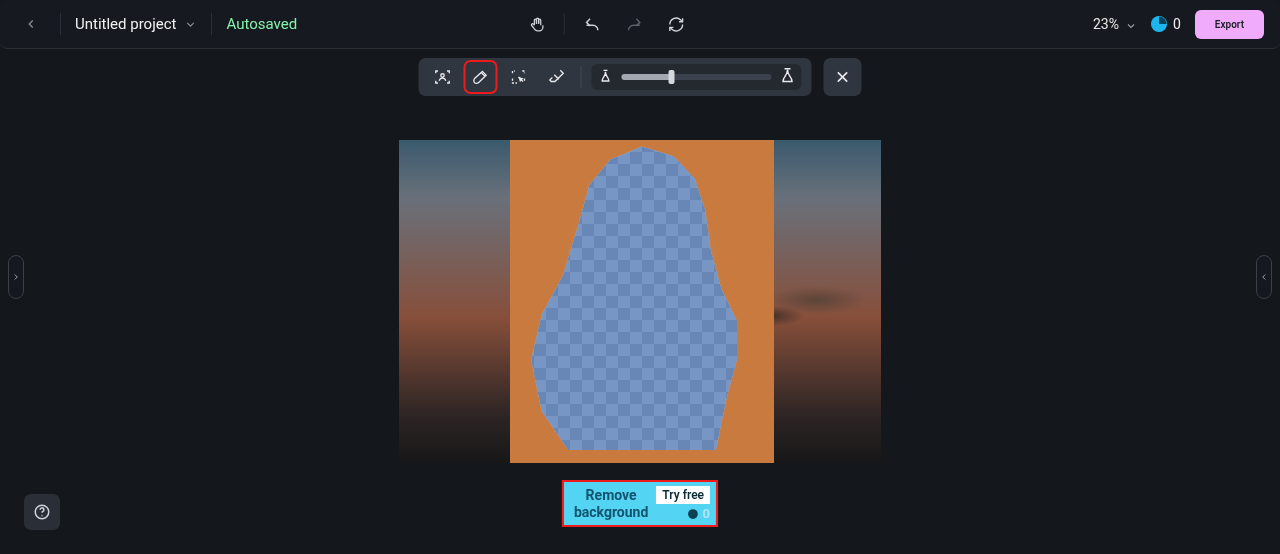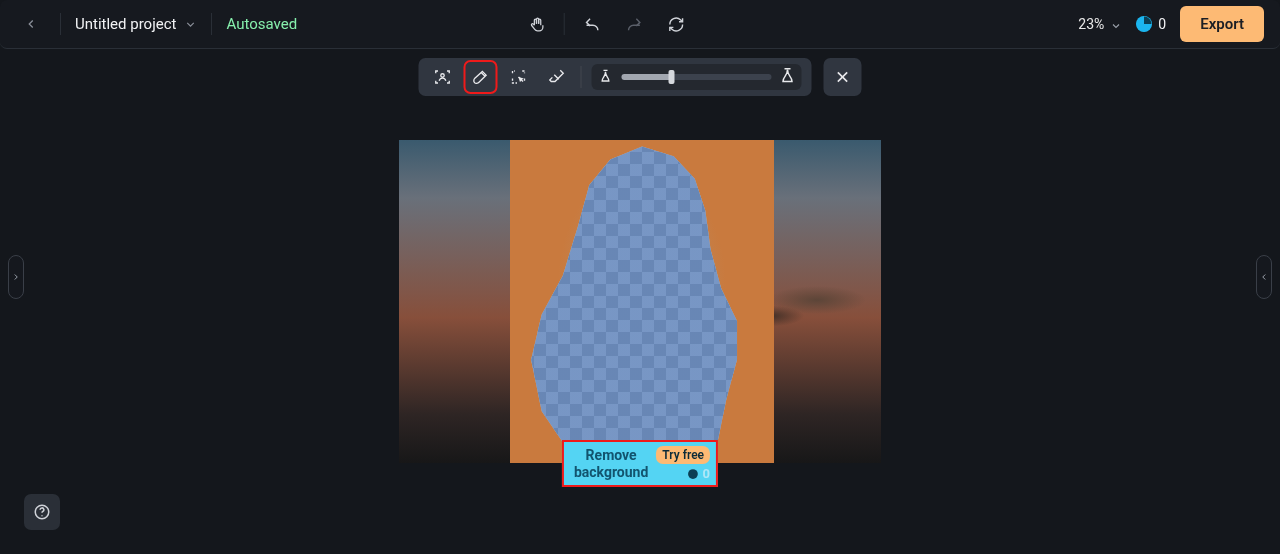--- a/index.html
+++ b/index.html
@@ -13,21 +13,21 @@
 .proj { display:flex; align-items:center; gap:8px; font-size:15px; color:#f1f2f4; cursor:pointer; }
 .proj .chev { color:#8a8f99; }
 .autosaved { color:#86efac; font-size:15px; margin-left:0px; }
 .tb-center { position:absolute; left:50%; transform:translateX(-70%); display:flex; align-items:center; gap:12px; }
 .tb-icon { width:30px; height:30px; display:flex; align-items:center; justify-content:center; color:#cfd2d8; cursor:pointer; }
 .tb-icon.dim { color:#5a5f69; }
 .tb-right { margin-left:auto; display:flex; align-items:center; gap:14px; }
 .zoom { display:flex; align-items:flex-end; gap:6px; font-size:14px; color:#e8e8e8; cursor:pointer; }
 .credits { display:flex; align-items:center; gap:6px; font-size:14px; color:#f1f2f4; }
 .credits .dot { width:16px; height:16px; border-radius:50%; background:conic-gradient(#1bb5ef 0 100%); display:flex; align-items:center; justify-content:center; }
-.export-btn { background:#fdba74; color:#1b1e24; font-weight:600; font-size:15px; padding:9px 20px; border-radius:6px; cursor:pointer; }
+.export-btn { background:#f0abfc; color:#1b1e24; font-weight:600; font-size:10px; padding:9px 20px; border-radius:6px; cursor:pointer; }
 
 
 .toolstrip { position:absolute; top:58px; left:50%; transform:translateX(-50%); display:flex; align-items:center; gap:12px; }
 .toolgroup { display:flex; align-items:center; gap:10px; background:#303640; border-radius:7px; padding:5px 10px; height:38px; }
 .tool { width:28px; height:28px; display:flex; align-items:center; justify-content:center; color:#e8e9ec; cursor:pointer; border-radius:4px; }
 .tool.selected-red { outline:2px solid #ef1a1a; outline-offset:1px; }
 .slider-wrap { display:flex; align-items:center; gap:8px; background:#24282f; border-radius:6px; padding:2px 6px; height:26px; }
 .slider-wrap .sl-icon { color:#e8e9ec; width:16px; height:16px; display:flex; align-items:center; justify-content:center; }
 .slider { width:150px; height:6px; background:#3c424d; border-radius:3px; position:relative; }
 .slider .fill { position:absolute; left:0; top:0; height:100%; width:33%; background:#a2a7b0; border-radius:3px; }
@@ -36,23 +36,23 @@
 
 
 .canvas-zone { position:absolute; top:140px; left:50%; transform:translateX(-50%); width:482px; height:323px; overflow:hidden; }
 .sky { position:absolute; inset:0; background:linear-gradient(to bottom,#3a5a6e 0%,#69707a 18%,#874f3b 55%,#2e2524 85%,#171718 100%); }
 .clouds1 { position:absolute; right:0; top:120px; width:160px; height:80px; background:radial-gradient(ellipse 70px 20px at 60% 50%,#5c4538 0%,transparent 70%), radial-gradient(ellipse 50px 15px at 30% 70%,#3e2e26 0%,transparent 70%); }
 .portrait { position:absolute; left:111px; top:0; width:264px; height:323px; background:#c97a3e; }
 .portrait::before { content:""; position:absolute; left:0; right:0; bottom:0; top:0; background:radial-gradient(ellipse 140px 200px at 50% 45%,#b4926e 0%,transparent 60%); }
 .mask-overlay { position:absolute; left:111px; top:0; width:264px; height:323px; clip-path:polygon(50% 2%,62% 5%,70% 12%,74% 22%,76% 34%,80% 46%,86% 56%,86% 68%,82% 80%,78% 96%,22% 96%,12% 84%,8% 68%,12% 54%,20% 42%,26% 26%,30% 14%,38% 6%); background-image:linear-gradient(rgba(71,118,189,0.62),rgba(71,118,189,0.62)),linear-gradient(45deg,#9ea2a8 25%,transparent 25%,transparent 75%,#9ea2a8 75%),linear-gradient(45deg,#9ea2a8 25%,transparent 25%,transparent 75%,#9ea2a8 75%); background-size:100% 100%,24px 24px,24px 24px; background-position:0 0,0 0,12px 12px; background-color:#c7cbd1; }
 
 
-.callout { position:absolute; top:440px; left:50%; transform:translateX(-50%); border:2px solid #ef1a1a; background:#54d4f3; padding:4px 6px 4px 10px; display:flex; align-items:center; gap:8px; }
+.callout { position:absolute; top:480px; left:50%; transform:translateX(-50%); border:2px solid #ef1a1a; background:#54d4f3; padding:4px 6px 4px 10px; display:flex; align-items:center; gap:8px; }
 .callout .txt { color:#12546e; font-weight:700; font-size:14px; text-align:center; line-height:1.15; }
-.callout .tryfree { background:#fdba74; color:#0b2b38; font-size:12px; font-weight:600; padding:2px 6px; border-radius:7px; }
+.callout .tryfree { background:#ffffff; color:#0b2b38; font-size:12px; font-weight:600; padding:2px 6px; border-radius:0; }
 .callout .credit-fragment { color:#aee7f7; font-size:13px; font-weight:700; align-self:flex-end; margin-left:-4px; }
 
 
 .handle { position:absolute; top:50%; transform:translateY(-50%); width:16px; height:44px; border:1px solid #3a3f48; border-radius:8px; display:flex; align-items:center; justify-content:center; color:#9aa0aa; cursor:pointer; background:#15181e; }
 .handle.left { left:8px; }
 .handle.right { right:8px; }
 
 
 .help { position:absolute; left:24px; bottom:24px; width:36px; height:36px; border-radius:7px; background:#2a2f37; display:flex; align-items:center; justify-content:center; color:#cfd2d8; cursor:pointer; }
 

